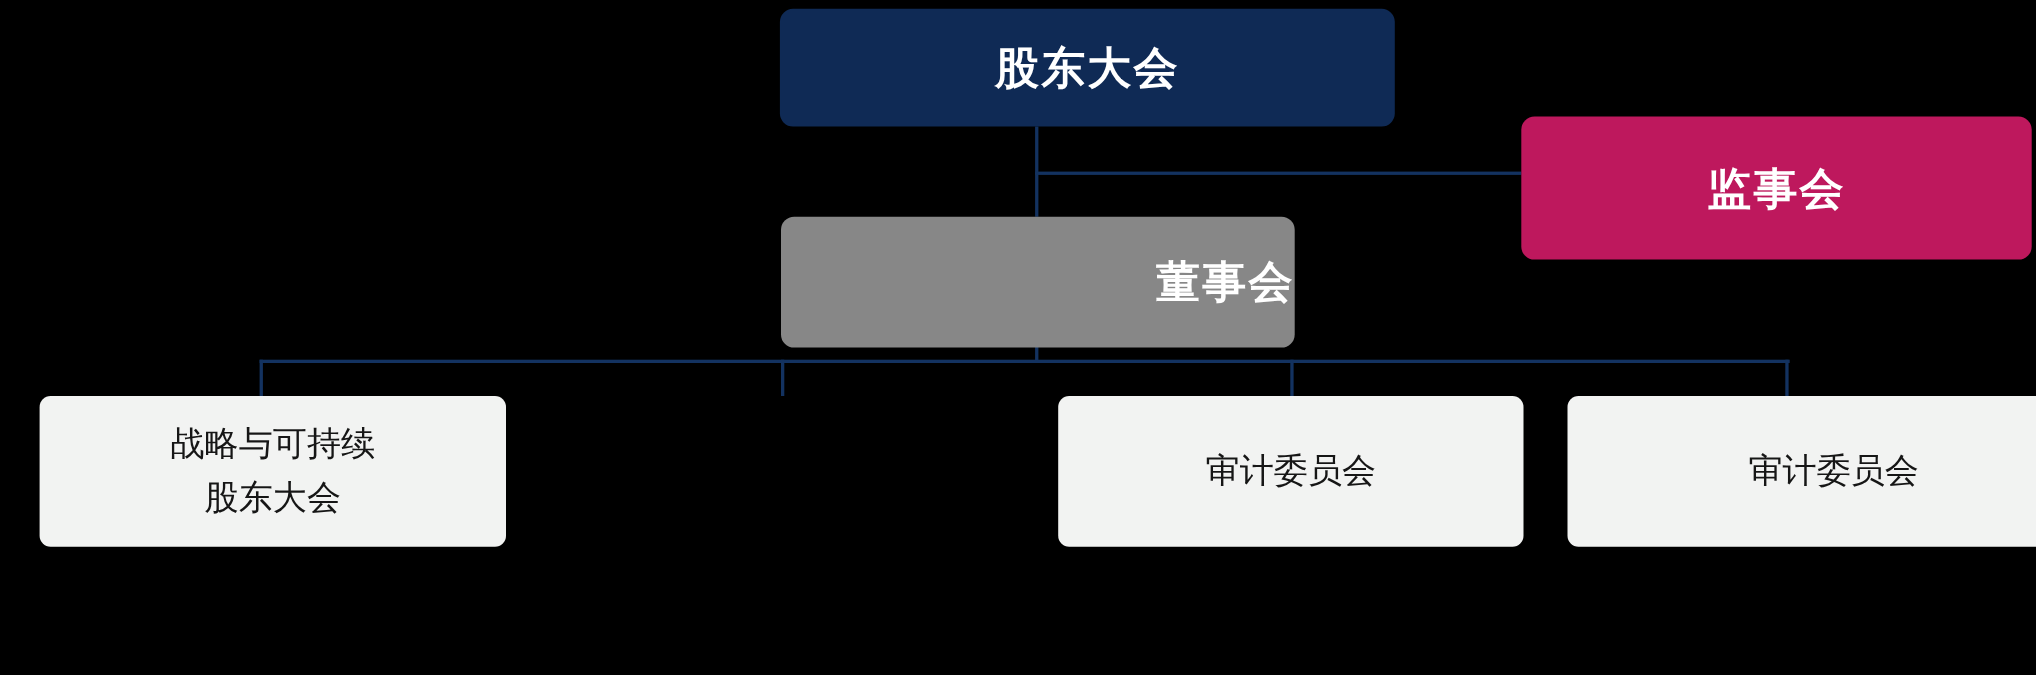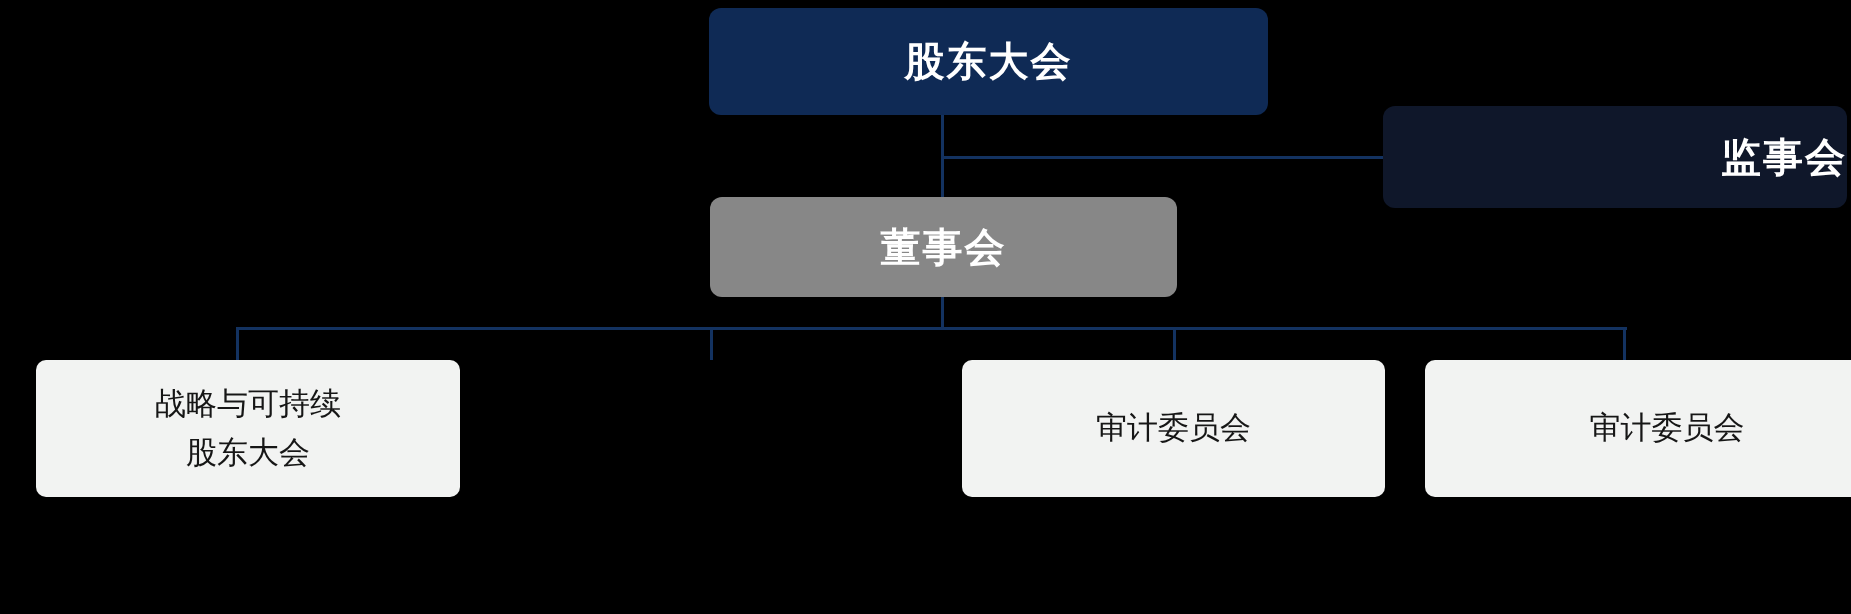--- a/index.html
+++ b/index.html
@@ -26,35 +26,35 @@
   }
   .node-top {
     left: 709px; top: 8px; width: 559px; height: 107px;
     background: #0f2a55;
     color: #ffffff;
     font-size: 40px;
     font-weight: 700;
     letter-spacing: 2px;
   }
   .node-supervisory {
-    left: 1383px; top: 106px; width: 464px; height: 102px;
-    background: #0f172a;
+    left: 1383px; top: 106px; width: 464px; height: 130px;
+    background: #be185d;
+    color: #ffffff;
+    font-size: 40px;
+    font-weight: 700;
+    letter-spacing: 2px;
+  }
+  .node-board {
+    left: 710px; top: 197px; width: 467px; height: 119px;
+    background: #878787;
     color: #ffffff;
     font-size: 40px;
     font-weight: 700;
     letter-spacing: 2px;
     justify-content: flex-end;
-  }
-  .node-board {
-    left: 710px; top: 197px; width: 467px; height: 100px;
-    background: #878787;
-    color: #ffffff;
-    font-size: 40px;
-    font-weight: 700;
-    letter-spacing: 2px;
   }
   .node-committee {
     top: 360px; height: 137px;
     background: #f2f3f2;
     color: #161616;
     font-size: 31px;
     font-weight: 500;
     border-radius: 10px;
     line-height: 1.55;
   }

